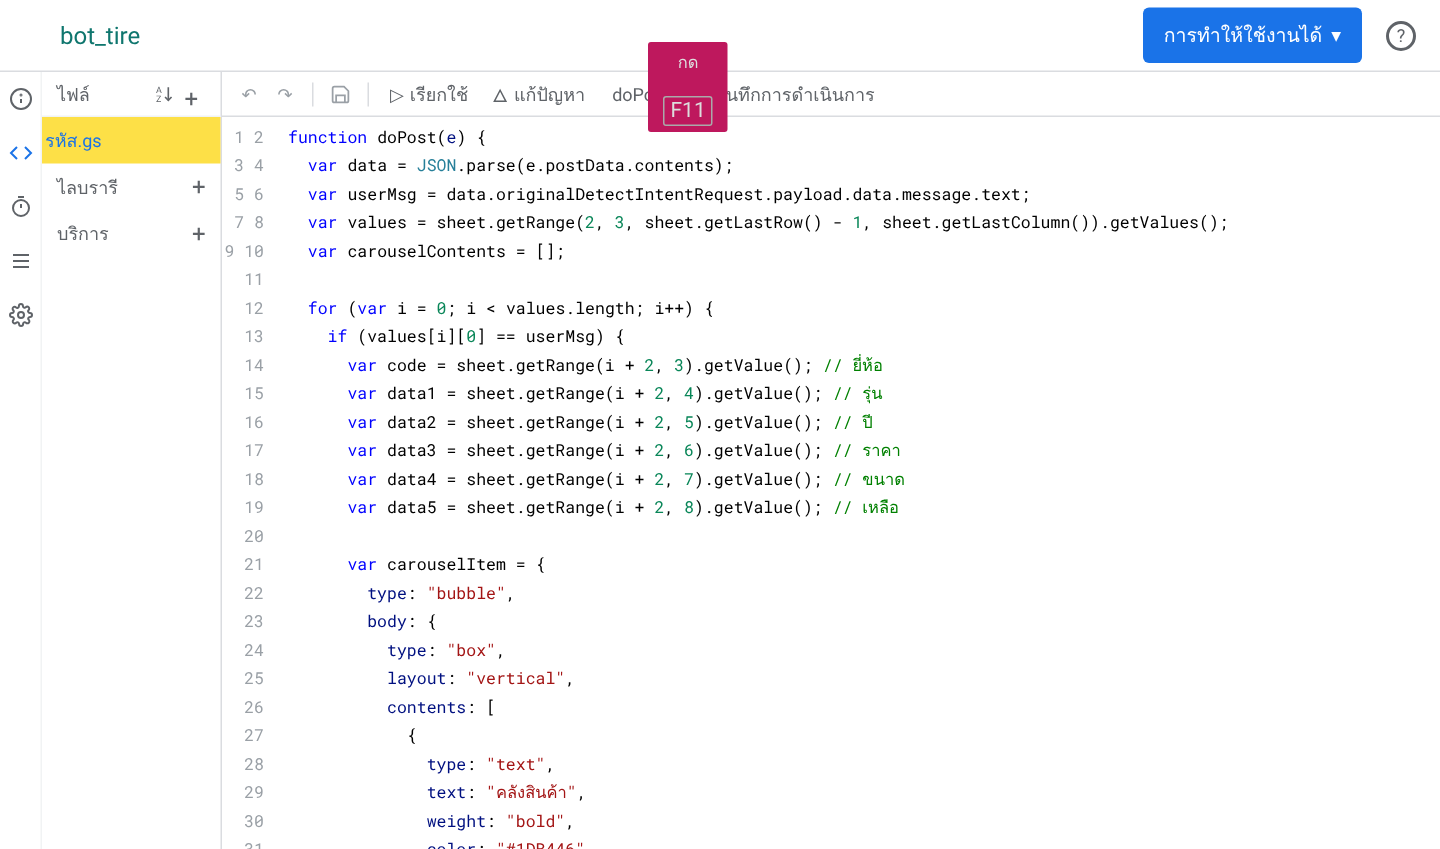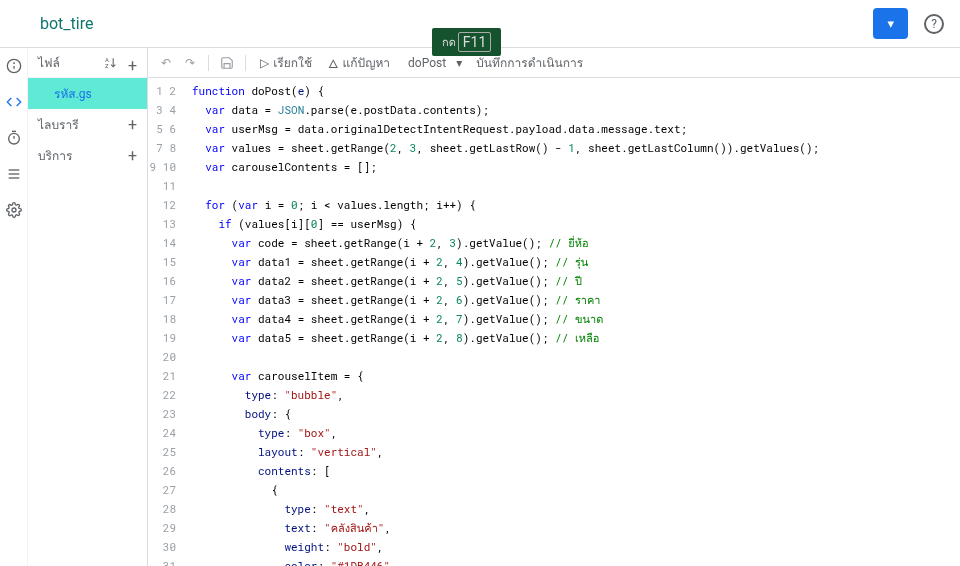--- a/index.html
+++ b/index.html
@@ -14,25 +14,25 @@
 .deploy-btn { background: #1a73e8; color: #fff; border: none; padding: 8px 14px; border-radius: 4px; font-size: 13px; cursor: pointer; display: flex; align-items: center; gap: 6px; }
 .help-icon { width: 20px; height: 20px; border: 2px solid #5f6368; border-radius: 50%; display: flex; align-items: center; justify-content: center; font-size: 12px; color: #5f6368; cursor: pointer; }
 
 .body-wrap { display: flex; height: calc(100% - 48px); }
 
 .rail { width: 28px; background: #fff; display: flex; flex-direction: column; align-items: center; padding-top: 8px; gap: 16px; border-right: 1px solid #f1f3f4; }
 .rail-icon { width: 20px; height: 20px; color: #5f6368; cursor: pointer; display: flex; align-items: center; justify-content: center; }
 .rail-icon.active { color: #1a73e8; }
 
 .sidebar { width: 120px; background: #fff; border-right: 1px solid #dadce0; }
-.sidebar-head { display: flex; align-items: center; justify-content: space-between; padding: 6px 10px; height: 30px; border-bottom: 1px solid #f1f3f4; text-align: right; }
+.sidebar-head { display: flex; align-items: center; justify-content: space-between; padding: 6px 10px; height: 30px; border-bottom: 1px solid #f1f3f4; }
 .sidebar-title { color: #5f6368; font-size: 12px; }
 .sidebar-actions { display: flex; gap: 6px; }
 .sb-icon { width: 14px; height: 14px; color: #5f6368; cursor: pointer; }
-.file-item { padding: 6px 26px; font-size: 12px; color: #1a73e8; background: #5eead4; cursor: pointer; }
+.file-item { padding: 6px 2px; font-size: 12px; color: #1a73e8; background: #fde047; cursor: pointer; }
 .section-item { display: flex; align-items: center; justify-content: space-between; padding: 6px 10px; font-size: 12px; color: #5f6368; cursor: pointer; text-align: right; }
 .plus { font-size: 16px; color: #5f6368; }
 
 .main { flex: 1; display: flex; flex-direction: column; }
 .toolbar { height: 30px; display: flex; align-items: center; padding: 0 10px; gap: 8px; border-bottom: 1px solid #dadce0; font-size: 12px; color: #5f6368; }
 .tb-icon { width: 16px; height: 16px; color: #9aa0a6; cursor: pointer; display:flex; align-items:center; justify-content:center;}
 .tb-sep { width: 1px; height: 16px; background: #dadce0; margin: 0 2px; }
 .tb-btn { display: flex; align-items: center; gap: 4px; padding: 2px 4px; cursor: pointer; color: #5f6368; }
 .fn-select { display: flex; align-items: center; gap: 10px; padding: 2px 6px; border-radius: 3px; cursor: pointer; color: #5f6368; }
 .log-link { color: #5f6368; cursor: pointer; }
@@ -43,30 +43,31 @@
 
 .tk-kw { color: #0000ff; }
 .tk-fn { color: #000; }
 .tk-num { color: #098658; }
 .tk-str { color: #a31515; }
 .tk-com { color: #008000; }
 .tk-prop { color: #001080; }
 .tk-ident { color: #001080; }
 .tk-type { color: #267f99; }
 
-.overlay { position: absolute; top: 28px; left: 432px; background: #14532d; color: #ddd; padding: 4px 10px; font-size: 11px; display: flex; align-items: center; gap: 2px; border-radius: 2px; z-index: 100; }
+.overlay { position: absolute; top: 28px; left: 432px; background: #be185d; color: #ddd; padding: 4px 10px; font-size: 11px; display: flex; align-items: center; gap: 14px; border-radius: 2px; z-index: 100; flex-direction: column; }
 .key { border: 1px solid #aaa; padding: 1px 4px; font-size: 14px; border-radius: 2px; }
 </style>
 </head>
 <body>
 
 <div class="header">
   <span class="project-name">bot_tire</span>
   <div class="header-right">
     <button class="deploy-btn">
+      <span>การทำให้ใช้งานได้</span>
       <span>▾</span>
     </button>
     <div class="help-icon">?</div>
   </div>
 </div>
 
 <div class="overlay">
   <span>กด</span>
   <span class="key">F11</span>
 </div>

